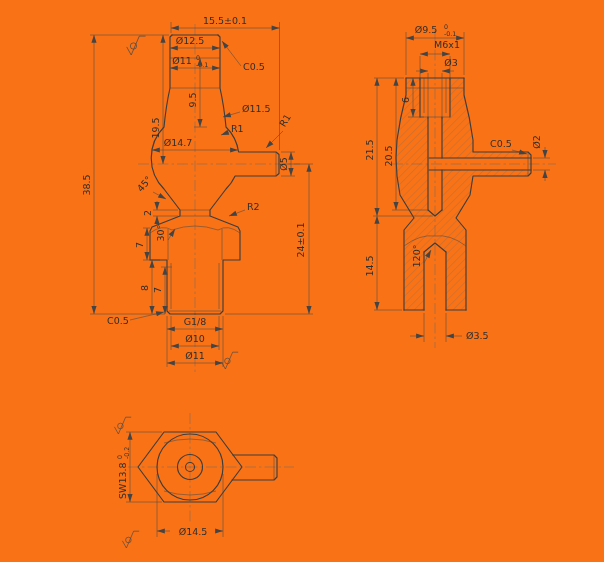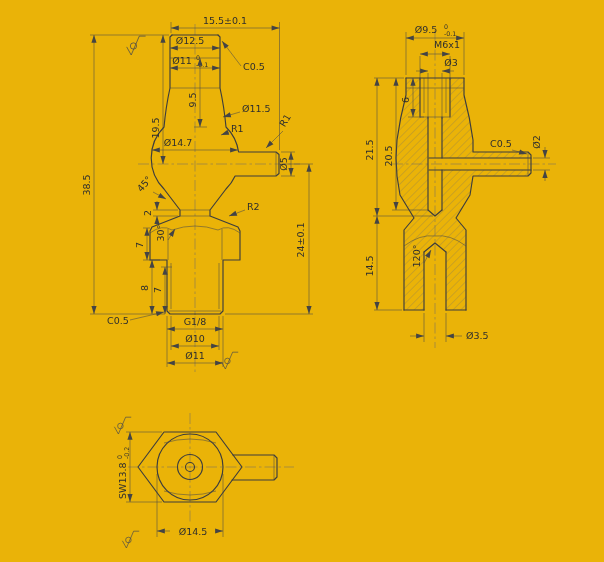--- a/index.html
+++ b/index.html
@@ -1,16 +1,16 @@
 <!DOCTYPE html>
 <html><head>
 <meta charset="utf-8">
 <style>
   html,body { margin:0; padding:0; background:#f6f6f6; }
-  .stage { width:604px; height:562px; background:#eab308; position:relative; }
+  .stage { width:604px; height:562px; background:#f97316; position:relative; }
   svg { display:block; }
   .ol  { fill:none; stroke:#3d3d3d; stroke-width:1.15; stroke-linejoin:round; stroke-linecap:round; }
   .th  { fill:none; stroke:#4a4a4a; stroke-width:0.55; }
   .cl  { fill:none; stroke:#6a6a6a; stroke-width:0.5; stroke-dasharray:11 3 2.5 3; }
   .dl  { fill:none; stroke:#4a4a4a; stroke-width:0.55; }
   .hat { fill:url(#hatch); stroke:none; }
   .sf  { fill:none; stroke:#4a4a4a; stroke-width:0.85; }
   .dt  { font-family:"DejaVu Sans",sans-serif; font-size:9.5px; fill:#2e2e2e; text-anchor:middle; }
   .ts  { text-anchor:start; }
   .tol { font-size:6.3px; }

